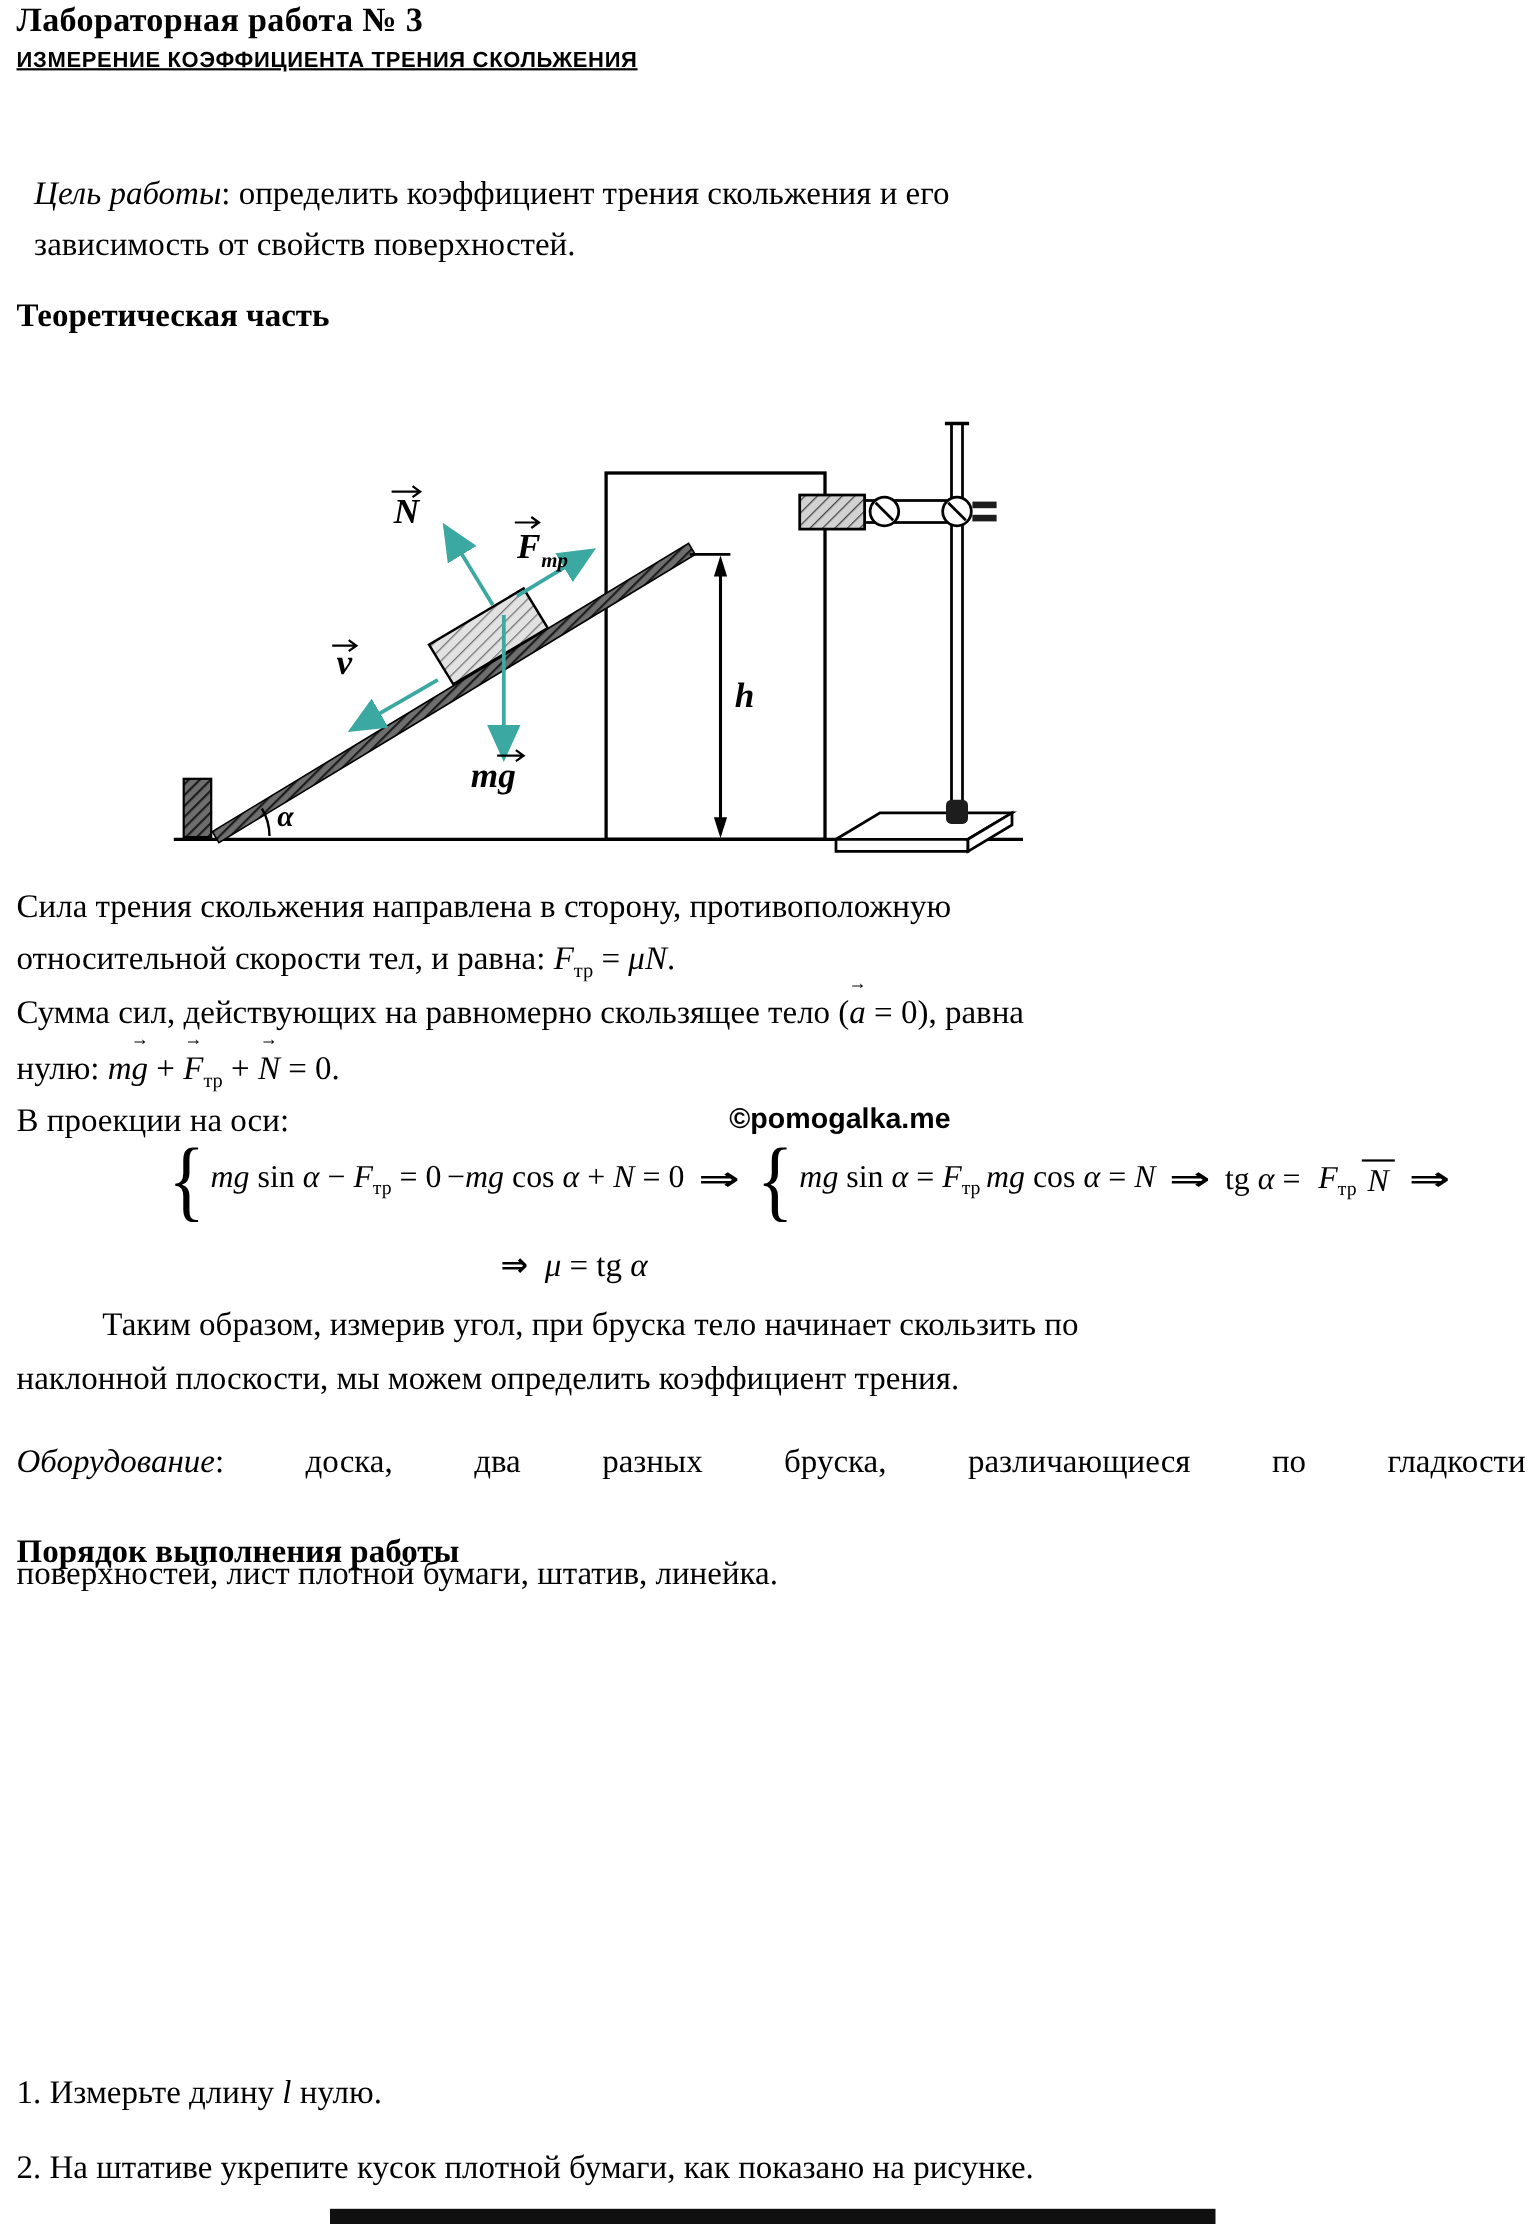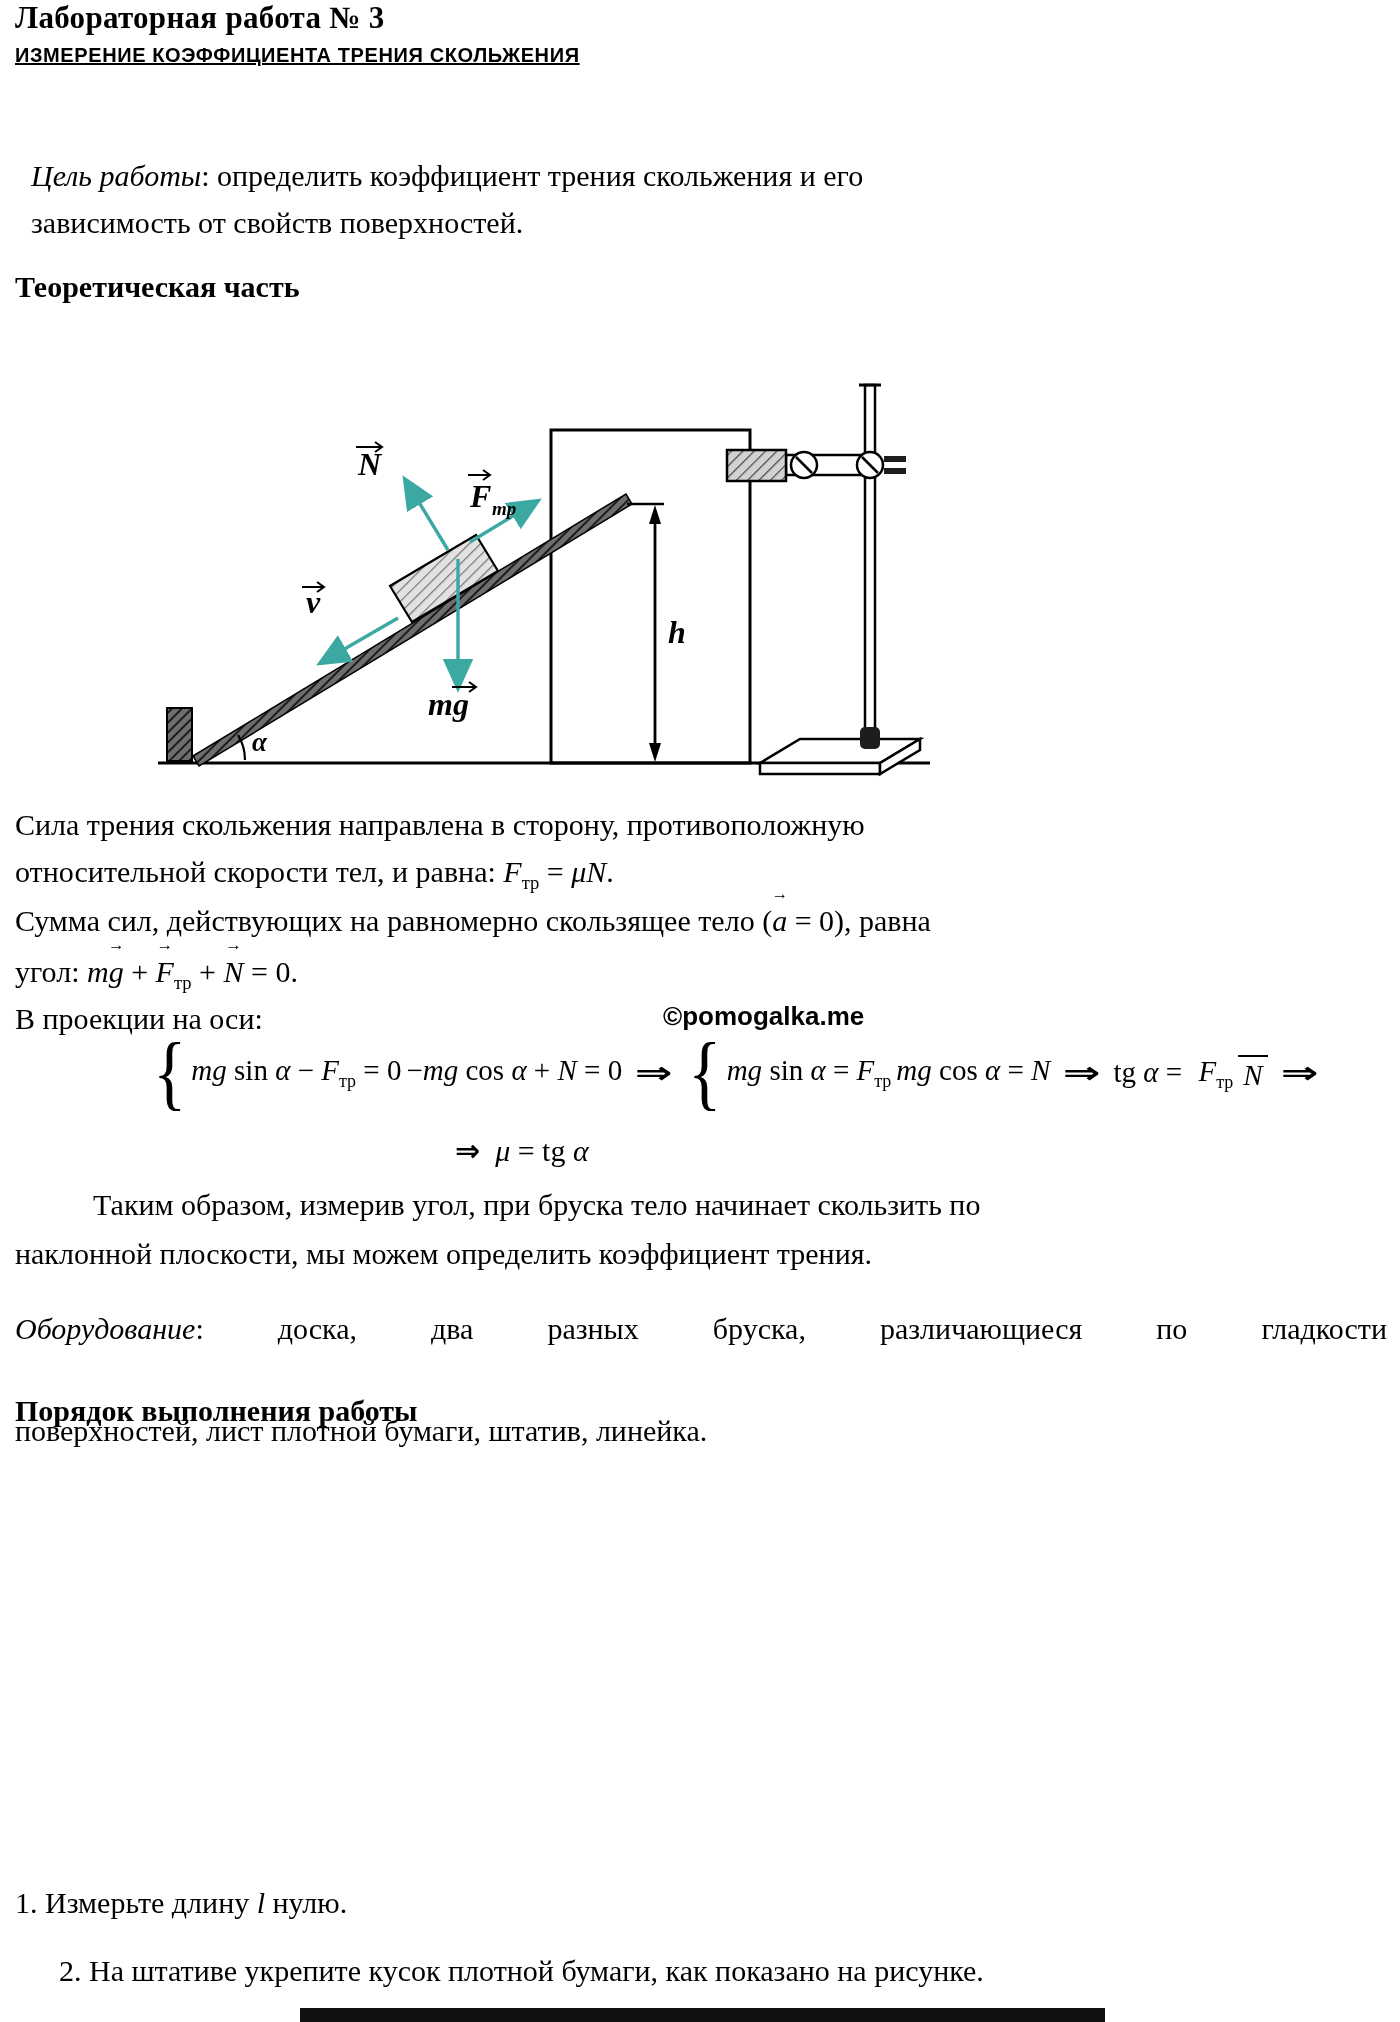--- a/index.html
+++ b/index.html
@@ -45,21 +45,21 @@
 
   #conclusion{left:15px;top:1180px;font-size:30px;line-height:49px;width:1140px;}
   #conclusion .indent{margin-left:78px;}
 
   #equipment{left:15px;top:1303px;font-size:30px;line-height:51px;width:1372px;}
   .justify-line{display:block;text-align:justify;}
   .justify-line::after{content:"";display:inline-block;width:100%;}
 
   #order-heading{left:15px;top:1394px;font-size:30px;font-weight:700;}
   #item1{left:15px;top:1886px;font-size:30px;}
-  #item2{left:15px;top:1954px;font-size:30px;margin-left:44px;}
+  #item2{left:15px;top:1954px;font-size:30px;}
   #bottom-bar{left:300px;top:2008px;width:805px;height:14px;background:#101010;}
 
   
   .vec{position:relative;display:inline-block;font-style:italic;}
   .vec .vec-arrow{position:absolute;top:-0.52em;left:50%;transform:translateX(-50%);font-size:0.55em;font-style:normal;line-height:1;}
   .sym-d{font-family:"DejaVu Sans",sans-serif;font-weight:700;}
 </style>
 </head>
 <body>
 
@@ -160,21 +160,21 @@
     </svg>
   </div>
 
   <p id="p-friction" class="abs" style="margin:0;">
     <span class="line">Сила трения скольжения направлена в сторону, противоположную</span>
     <span class="line"><span>относительной скорости тел, и равна: </span><span class="fml"><span class="it">F</span><sub>тр</sub><span class="rm"> = </span><span class="it">μN</span><span class="rm">.</span></span></span>
   </p>
 
   <p id="p-sum" class="abs" style="margin:0;">
     <span class="line"><span>Сумма сил, действующих на равномерно скользящее тело (</span><span class="fml"><span class="vec"><span class="vec-arrow">→</span><span>a</span></span><span class="rm"> = 0), равна</span></span></span>
-    <span class="line fml"><span class="rm">угол: </span><span class="it">m</span><span class="vec"><span class="vec-arrow">→</span><span>g</span></span><span class="rm"> + </span><span class="vec"><span class="vec-arrow">→</span><span>F</span></span><sub>тр</sub><span class="rm"> + </span><span class="vec"><span class="vec-arrow">→</span><span>N</span></span><span class="rm"> = 0.</span></span>
+    <span class="line fml"><span class="rm">нулю: </span><span class="it">m</span><span class="vec"><span class="vec-arrow">→</span><span>g</span></span><span class="rm"> + </span><span class="vec"><span class="vec-arrow">→</span><span>F</span></span><sub>тр</sub><span class="rm"> + </span><span class="vec"><span class="vec-arrow">→</span><span>N</span></span><span class="rm"> = 0.</span></span>
   </p>
 
   <div id="projection" class="abs">В проекции на оси:</div>
   <div id="watermark" class="abs">©pomogalka.me</div>
 
   <div id="eq-row" class="abs">
     <span class="system">
       <span class="brace">{</span>
       <span class="rows">
         <span class="row"><span class="it">mg</span><span class="rm"> sin </span><span class="it">α</span><span class="rm"> − </span><span class="it">F</span><sub>тр</sub><span class="rm"> = 0</span></span>

